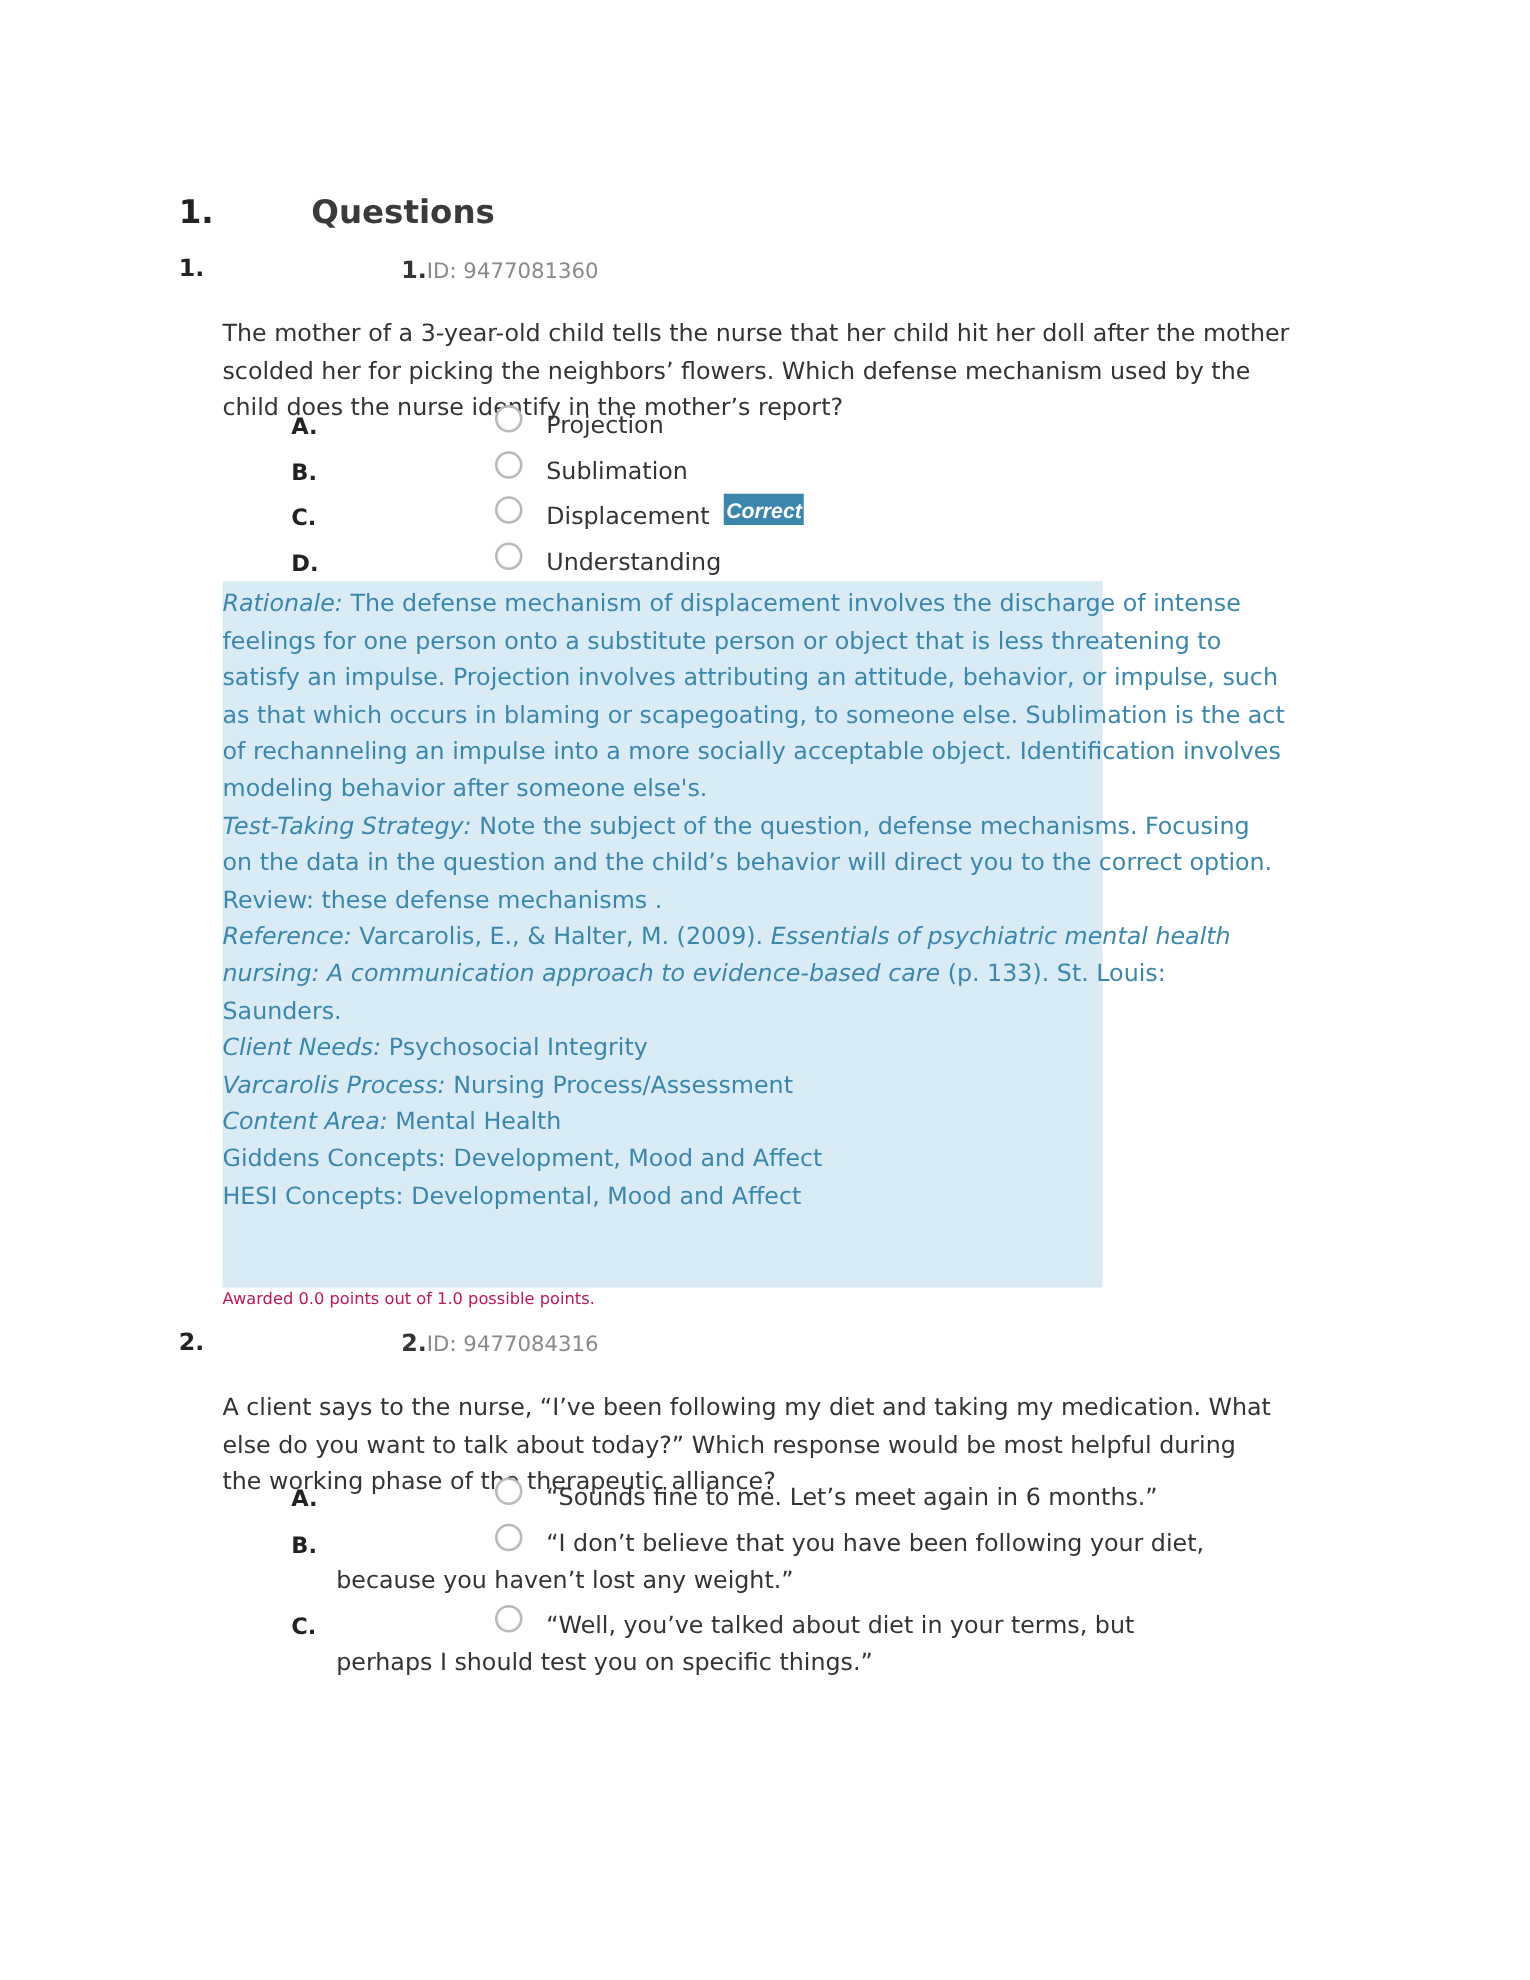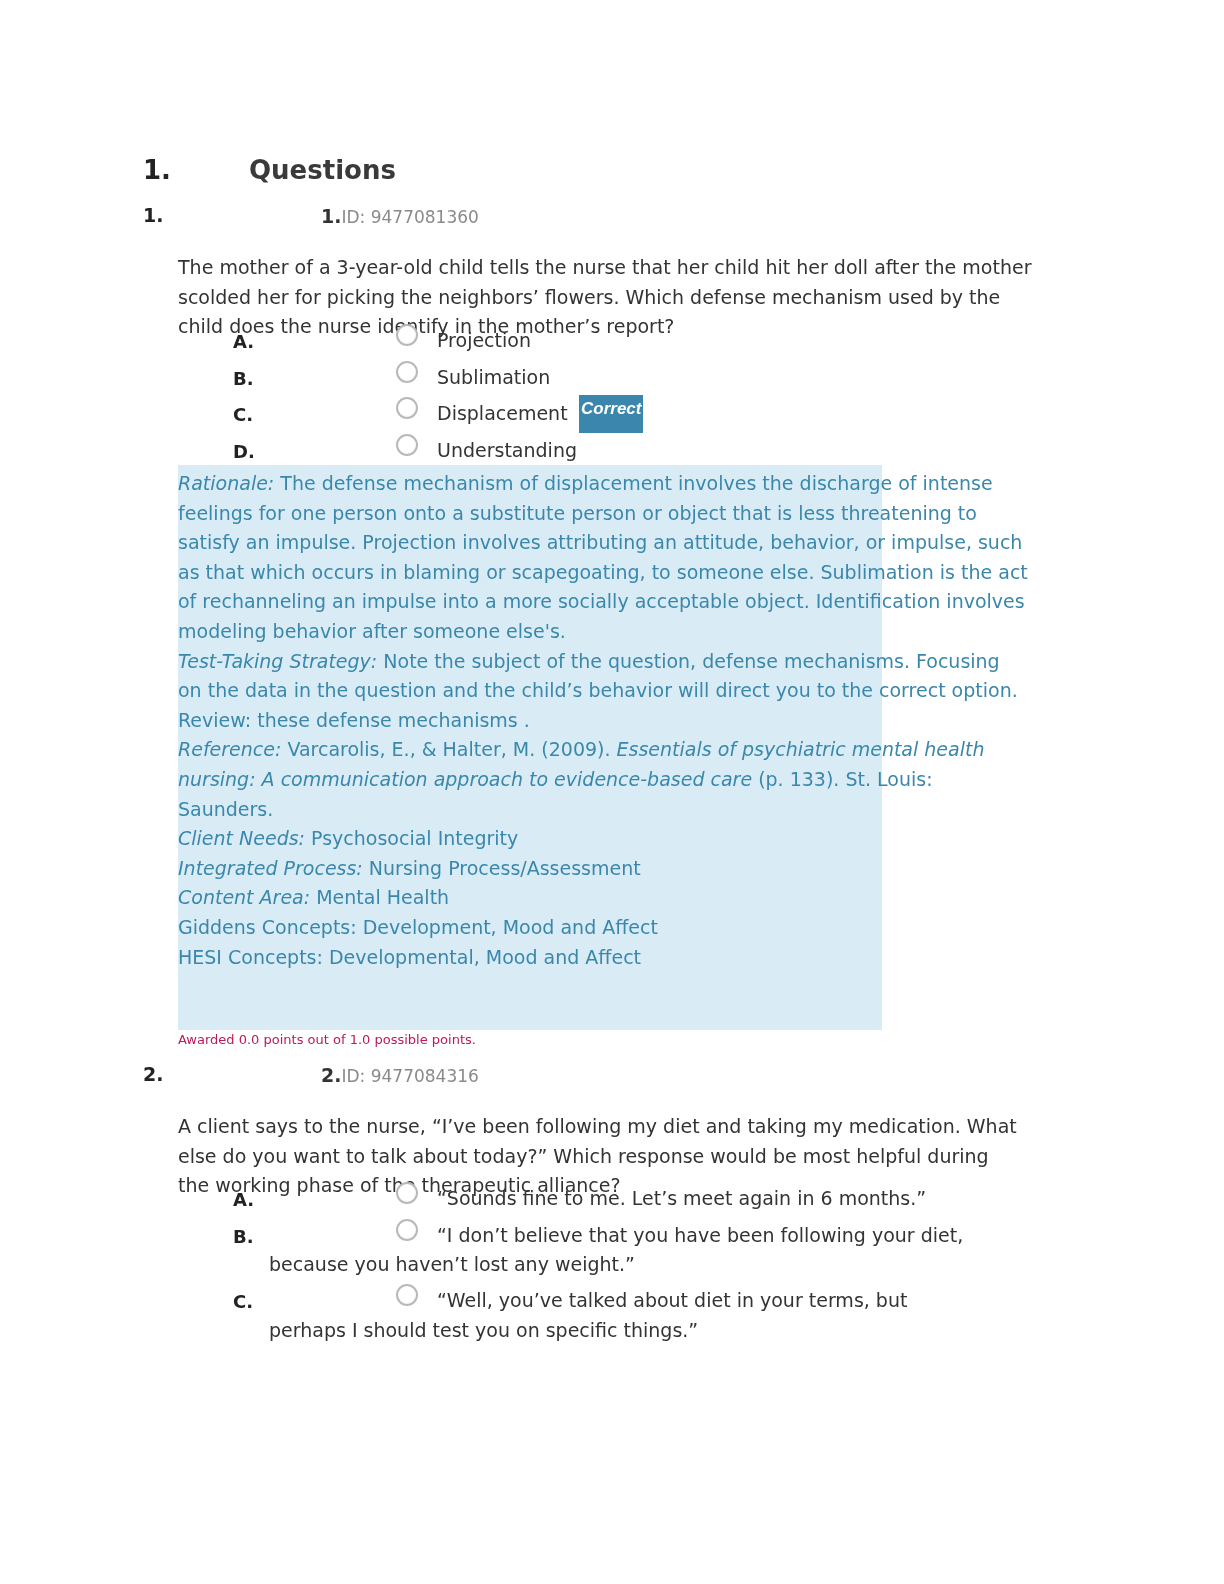--- a/index.html
+++ b/index.html
@@ -11,21 +11,21 @@
     .qnum { font-size: 19px; font-weight: bold; color: #222; }
     .qid-wrap { font-size: 17px; }
     .qid-num { font-size: 19px; font-weight: bold; color: #333; }
     .qid { color: #8a8a8a; }
     .stem { left: 178px; width: 860px; font-size: 19px; line-height: 29.5px; color: #333; margin-top: 22px; }
     .opt-letter { font-size: 18px; font-weight: bold; color: #222; }
     .radio { width: 22px; height: 22px; border-radius: 50%; border: 2px solid #b9b9b9;
              box-sizing: border-box; background: radial-gradient(circle at 50% 45%, #ffffff 55%, #ececec 100%); }
     .opt-text { font-size: 19px; color: #333; }
     .correct-badge { background: #3b86ad; color: #ffffff; font-style: italic; font-weight: bold;
-                     font-family: "Liberation Sans", sans-serif; font-size: 17px; padding: 4px 2px 14px 2px; }
+                     font-family: "Liberation Sans", sans-serif; font-size: 17px; padding: 4px 2px 1px 2px; }
     .rationale { left: 178px; top: 465px; width: 704px; height: 565px; background: #d9ecf6; }
     .rat-text { position: absolute; left: 0; top: 4px; width: 850px; font-size: 19px; line-height: 29.6px; color: #3a87ac; }
     .rat-text p { margin: 0; }
     .rat-text i { font-style: italic; }
     .awarded { left: 178px; top: 1032px; font-size: 13px; color: #be185d; }
     .wrap-cont { font-size: 19px; color: #333; }
   </style>
 </head>
 <body>
 
@@ -60,21 +60,21 @@
     <div class="abs radio" style="left:396px; top:434px;"></div>
     <div class="abs opt-text" style="left:437px; top:439px;">Understanding</div>
   </div>
 
   <div class="abs rationale">
     <div class="rat-text">
       <p><i>Rationale:</i><span> The defense mechanism of displacement involves the discharge of intense feelings for one person onto a substitute person or object that is less threatening to satisfy an impulse. Projection involves attributing an attitude, behavior, or impulse, such as that which occurs in blaming or scapegoating, to someone else. Sublimation is the act of rechanneling an impulse into a more socially acceptable object. Identification involves modeling behavior after someone else's.</span></p>
       <p><i>Test-Taking Strategy:</i><span> Note the subject of the question, defense mechanisms. Focusing on the data in the question and the child’s behavior will direct you to the correct option. Review: these defense mechanisms .</span></p>
       <p><i>Reference:</i><span> Varcarolis, E., &amp; Halter, M. (2009). </span><i>Essentials of psychiatric mental health nursing: A communication approach to evidence-based care</i><span> (p. 133). St. Louis: Saunders.</span></p>
       <p><i>Client Needs:</i><span> Psychosocial Integrity</span></p>
-      <p><i>Integrated Process:</i><span> Nursing Process/Assessment</span></p>
+      <p><i>Varcarolis Process:</i><span> Nursing Process/Assessment</span></p>
       <p><i>Content Area:</i><span> Mental Health</span></p>
       <p>Giddens Concepts: Development, Mood and Affect</p>
       <p>HESI Concepts: Developmental, Mood and Affect</p>
     </div>
   </div>
 
   <div class="abs awarded">Awarded 0.0 points out of 1.0 possible points.</div>
 </div>
 
 <div>

